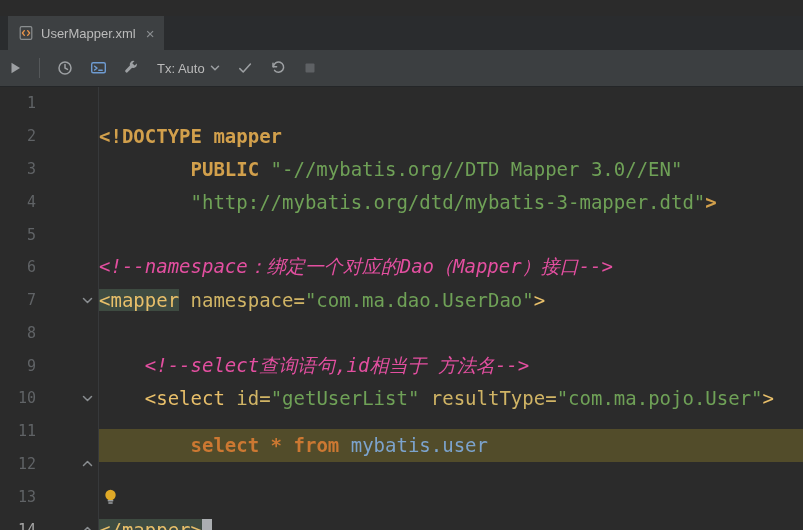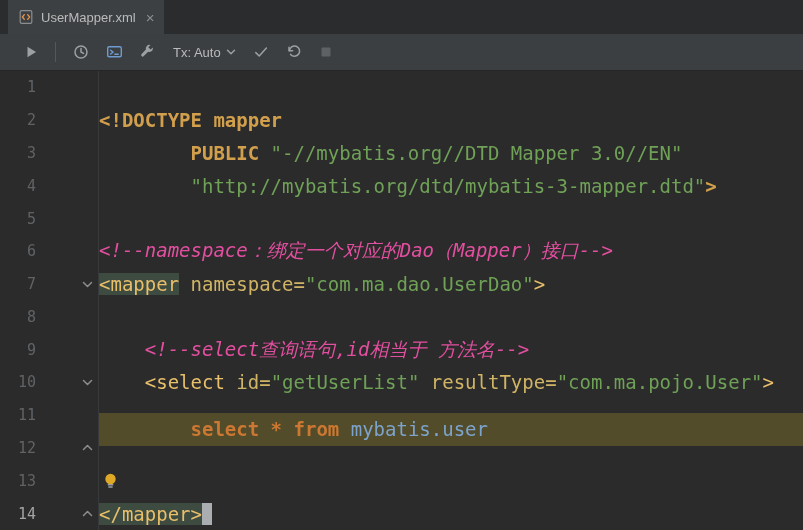--- a/index.html
+++ b/index.html
@@ -5,30 +5,30 @@
   * { box-sizing: border-box; }
   html, body { margin: 0; padding: 0; }
   body {
     width: 803px; height: 530px;
     background: var(--bg, #2B2B2B);
     overflow: hidden;
     font-family: "Liberation Sans", sans-serif;
   }
 
   
-  .tabbar { height: 34px; background: var(--tabbar-bg, #2A2C2E); display: flex; align-items: stretch; }
+  .tabbar { height: 34px; background: var(--tabbar-bg, #2A2C2E); display: flex; align-items: stretch; margin-top: 16px; }
   .tab { margin-left: 8px; background: var(--tab-bg, #3D4042); display: flex; align-items: center; gap: 7px; padding: 0 10px; }
   .tab-title { color: var(--tab-fg, #BBBBBB); font-size: 13px; }
   .tab-close { color: #8C8F92; font-size: 15px; line-height: 1; margin-left: 3px; cursor: pointer; }
 
   
   .toolbar {
     height: 37px; background: var(--toolbar-bg, #3C3F41);
     border-bottom: 1px solid var(--toolbar-border, #242628);
-    display: flex; align-items: center; padding: 0 24px; gap: 17px;
+    display: flex; align-items: center; padding: 0 8px; gap: 17px;
   }
   .tb-btn { display: inline-flex; align-items: center; gap: 5px; cursor: pointer; }
   .tb-sep { width: 1px; height: 20px; background: var(--sep, #55585A); }
   .tx-label { color: var(--toolbar-fg, #BBBBBB); font-size: 13px; }
 
   
   .icon { display: inline-flex; align-items: center; justify-content: center; }
   svg { display: block; }
   .st     { stroke: var(--icon-gray, #9DA0A3); fill: none; stroke-width: 1.5; stroke-linecap: round; stroke-linejoin: round; }
   .stb    { stroke: var(--icon-blue, #6E9BD1); fill: none; stroke-width: 1.4; stroke-linecap: round; stroke-linejoin: round; }

